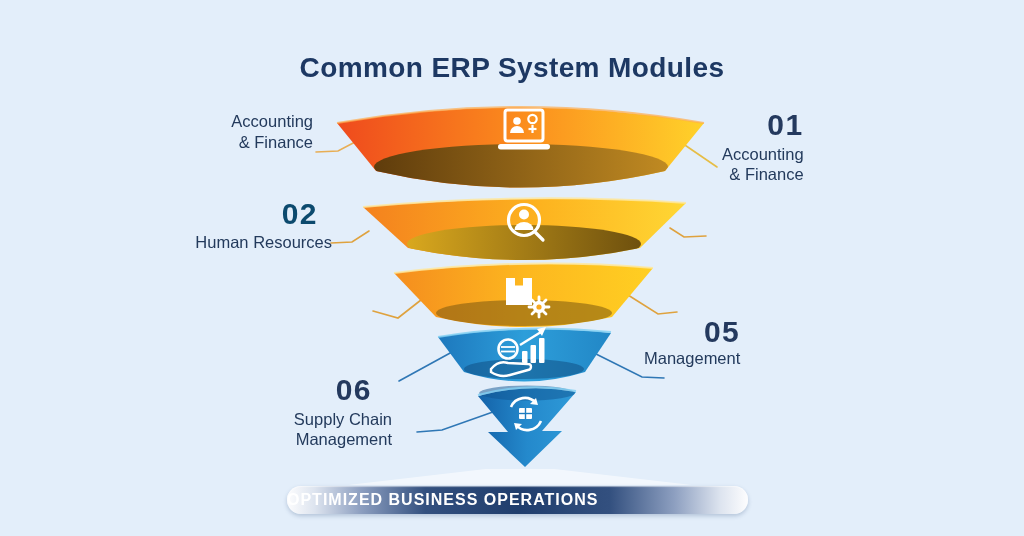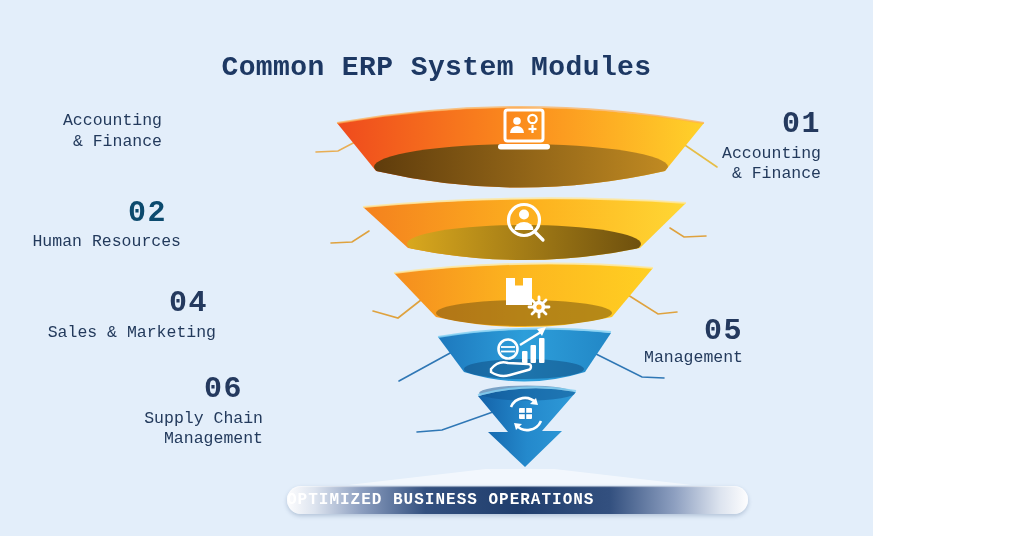--- a/index.html
+++ b/index.html
@@ -1,19 +1,19 @@
 <!DOCTYPE html>
 <html><head>
 <meta charset="utf-8">
 <style>
   html,body{margin:0;padding:0;}
   .stage{
-    position:relative;width:873px;height:536px;overflow:hidden;
+    position:relative;width:1024px;height:536px;overflow:hidden;
     background:#e3eefa;
-    font-family:Liberation Mono, monospace;
+    font-family:Liberation Sans, sans-serif;
   }
   .title{
     position:absolute;left:0;right:0;top:52px;margin:0;
     text-align:center;font-size:28px;font-weight:700;letter-spacing:.4px;
     color:#1d3863;
   }
   .funnel-svg{position:absolute;left:0;top:0;}
   .ann{position:absolute;line-height:1.25;color:#233a5c;font-size:16.5px;font-weight:500;}
   .ann.left{text-align:right;}
   .ann.right{text-align:right;}
@@ -191,26 +191,22 @@
   <div class="ann left" style="right:711px;top:111px;">
     <span class="lbl">Accounting</span>
     <span class="lbl">&amp; Finance</span>
   </div>
 
   <div class="ann left" style="right:692px;top:198px;">
     <span class="num orange" style="margin-right:14px;display:inline-block;">02</span>
     <span class="lbl" style="margin-top:2px;">Human Resources</span>
   </div>
 
-  <div class="ann left" style="right:657px;top:288px;">
-    <span class="num" style="margin-right:8px;display:inline-block;">04</span>
-    <span class="lbl" style="margin-top:3px;">Sales &amp; Marketing</span>
-  </div>
-
-  <div class="ann left" style="right:610px;top:374px;margin-left:6px;">
+
+  <div class="ann left" style="right:632px;top:374px;margin-left:6px;">
     <span class="num" style="margin-right:20px;display:inline-block;">06</span>
     <span class="lbl" style="margin-top:3px;">Supply Chain</span>
     <span class="lbl">Management</span>
   </div>
 
   <div class="ann right" style="left:722px;top:109px;">
     <span class="num" style="display:inline-block;">01</span>
     <span class="lbl" style="margin-top:3px;">Accounting</span>
     <span class="lbl">&amp; Finance</span>
   </div>

